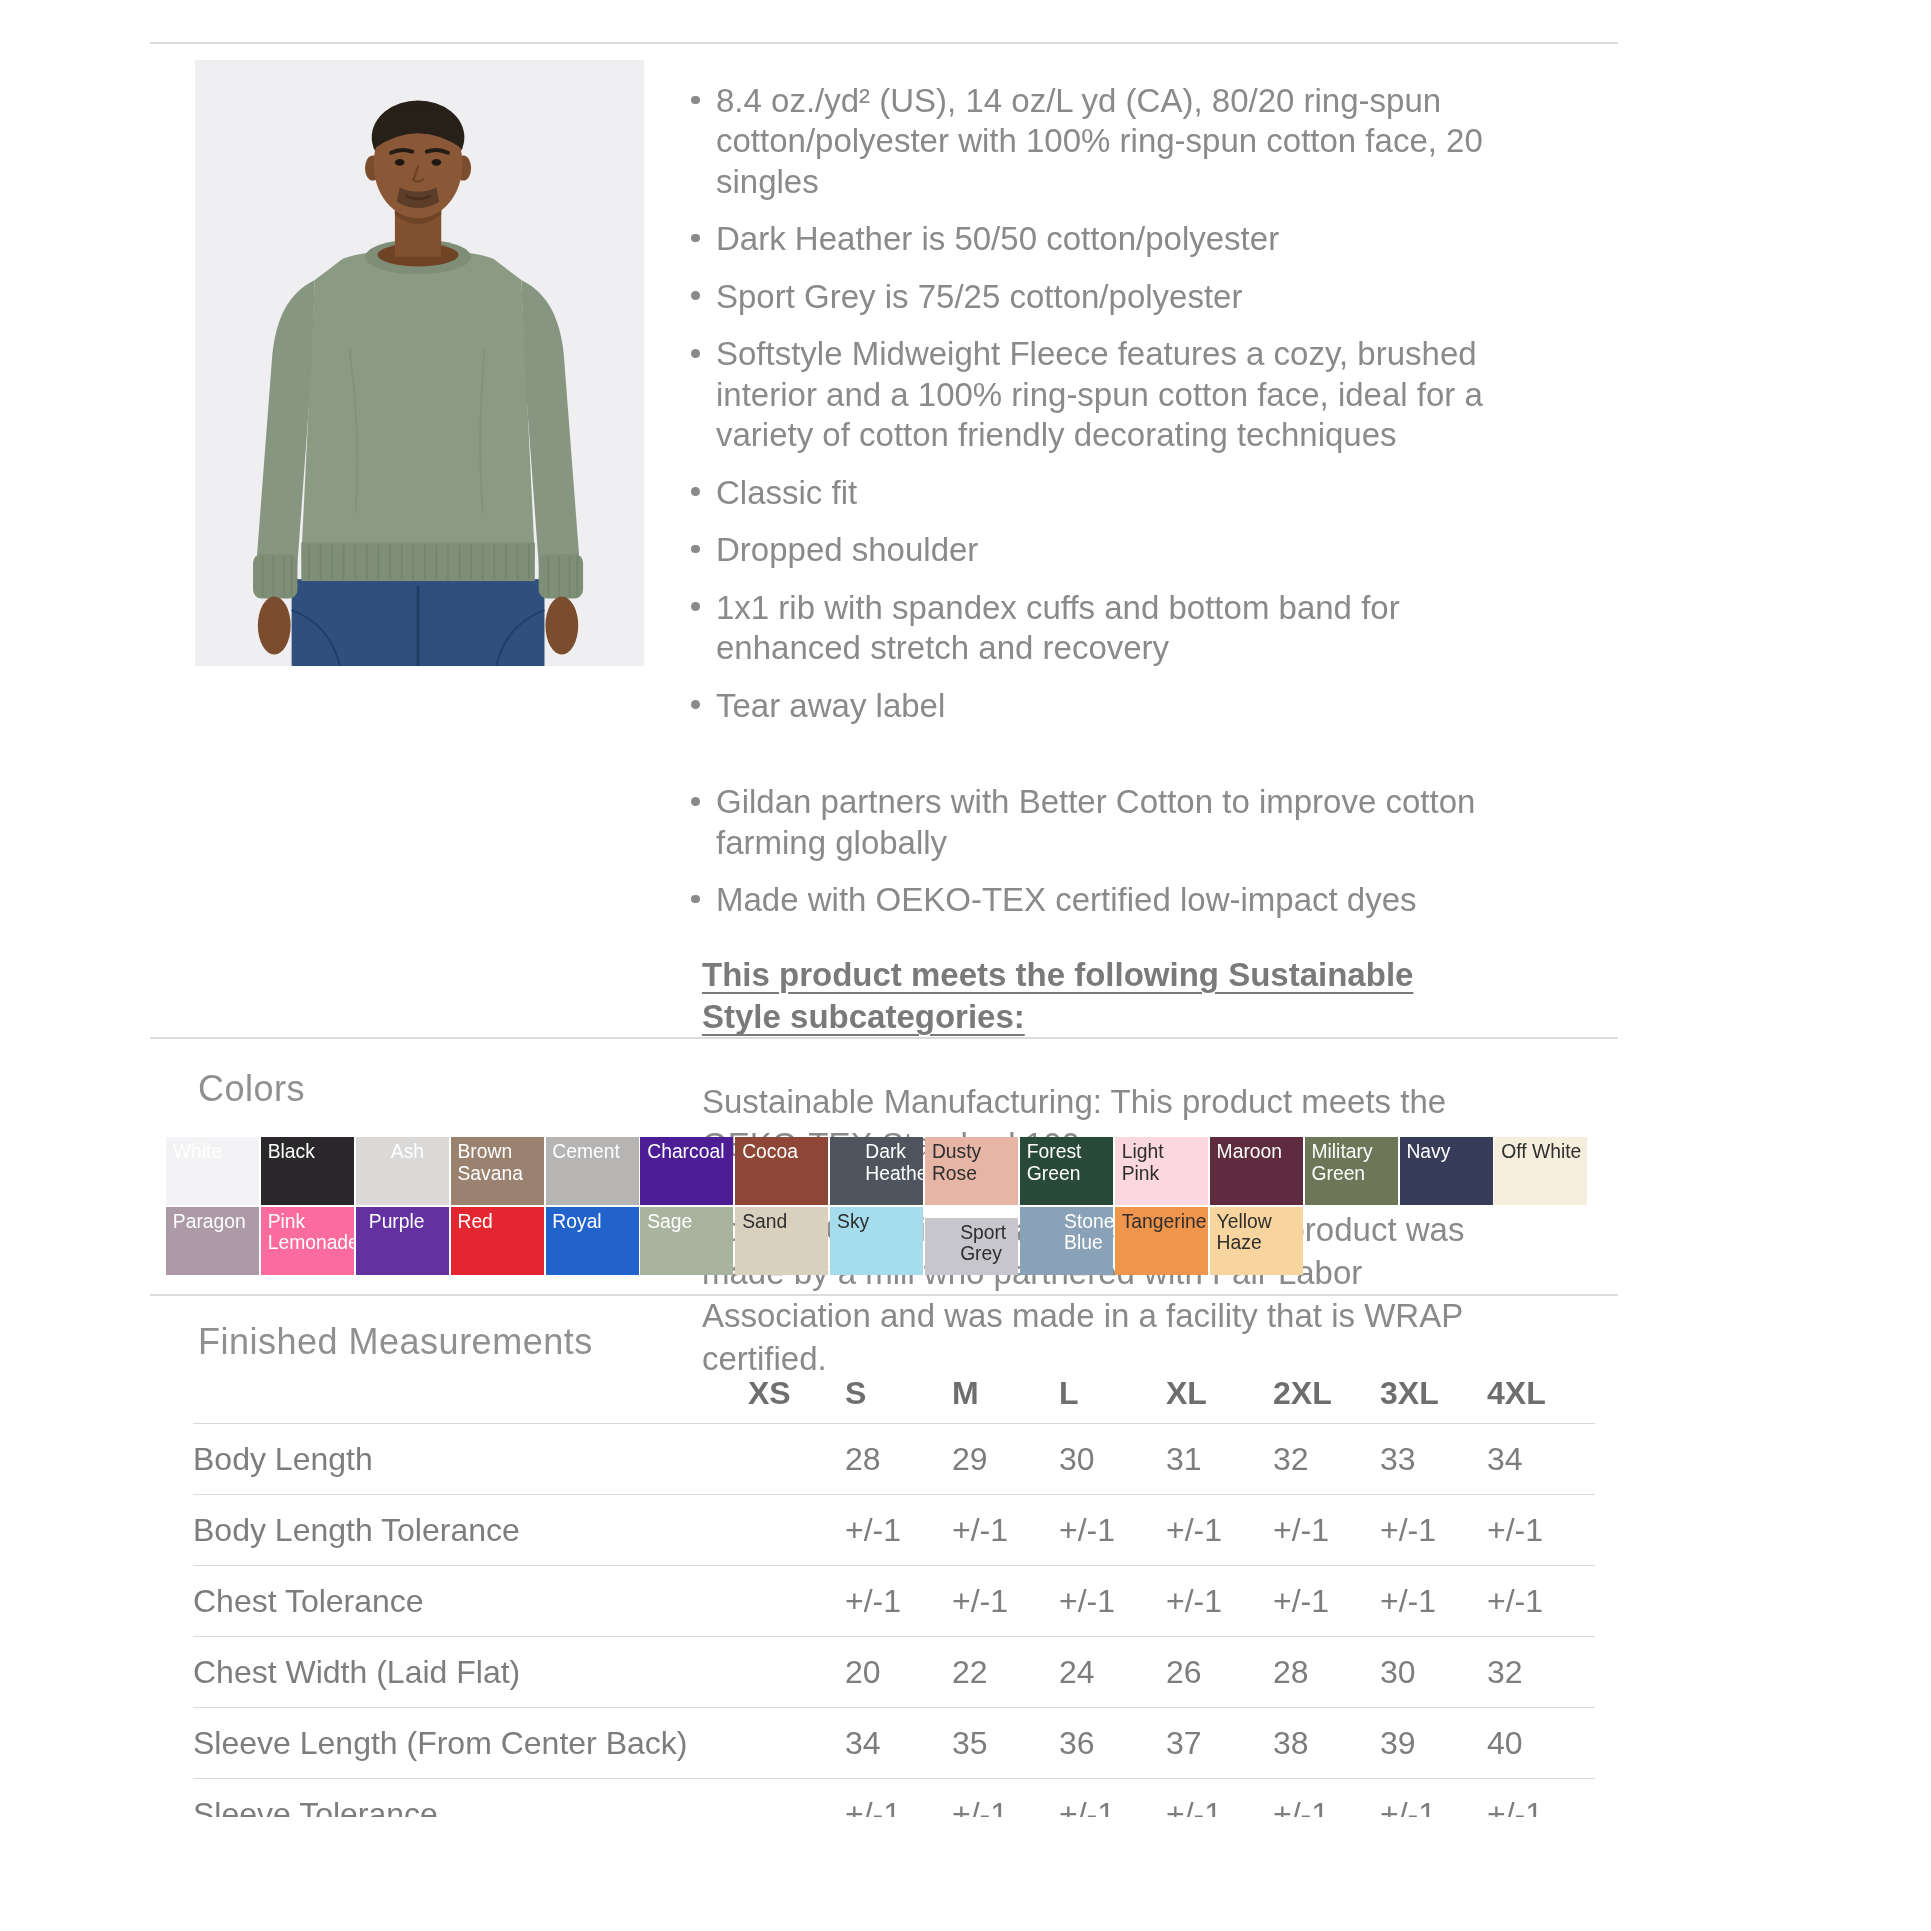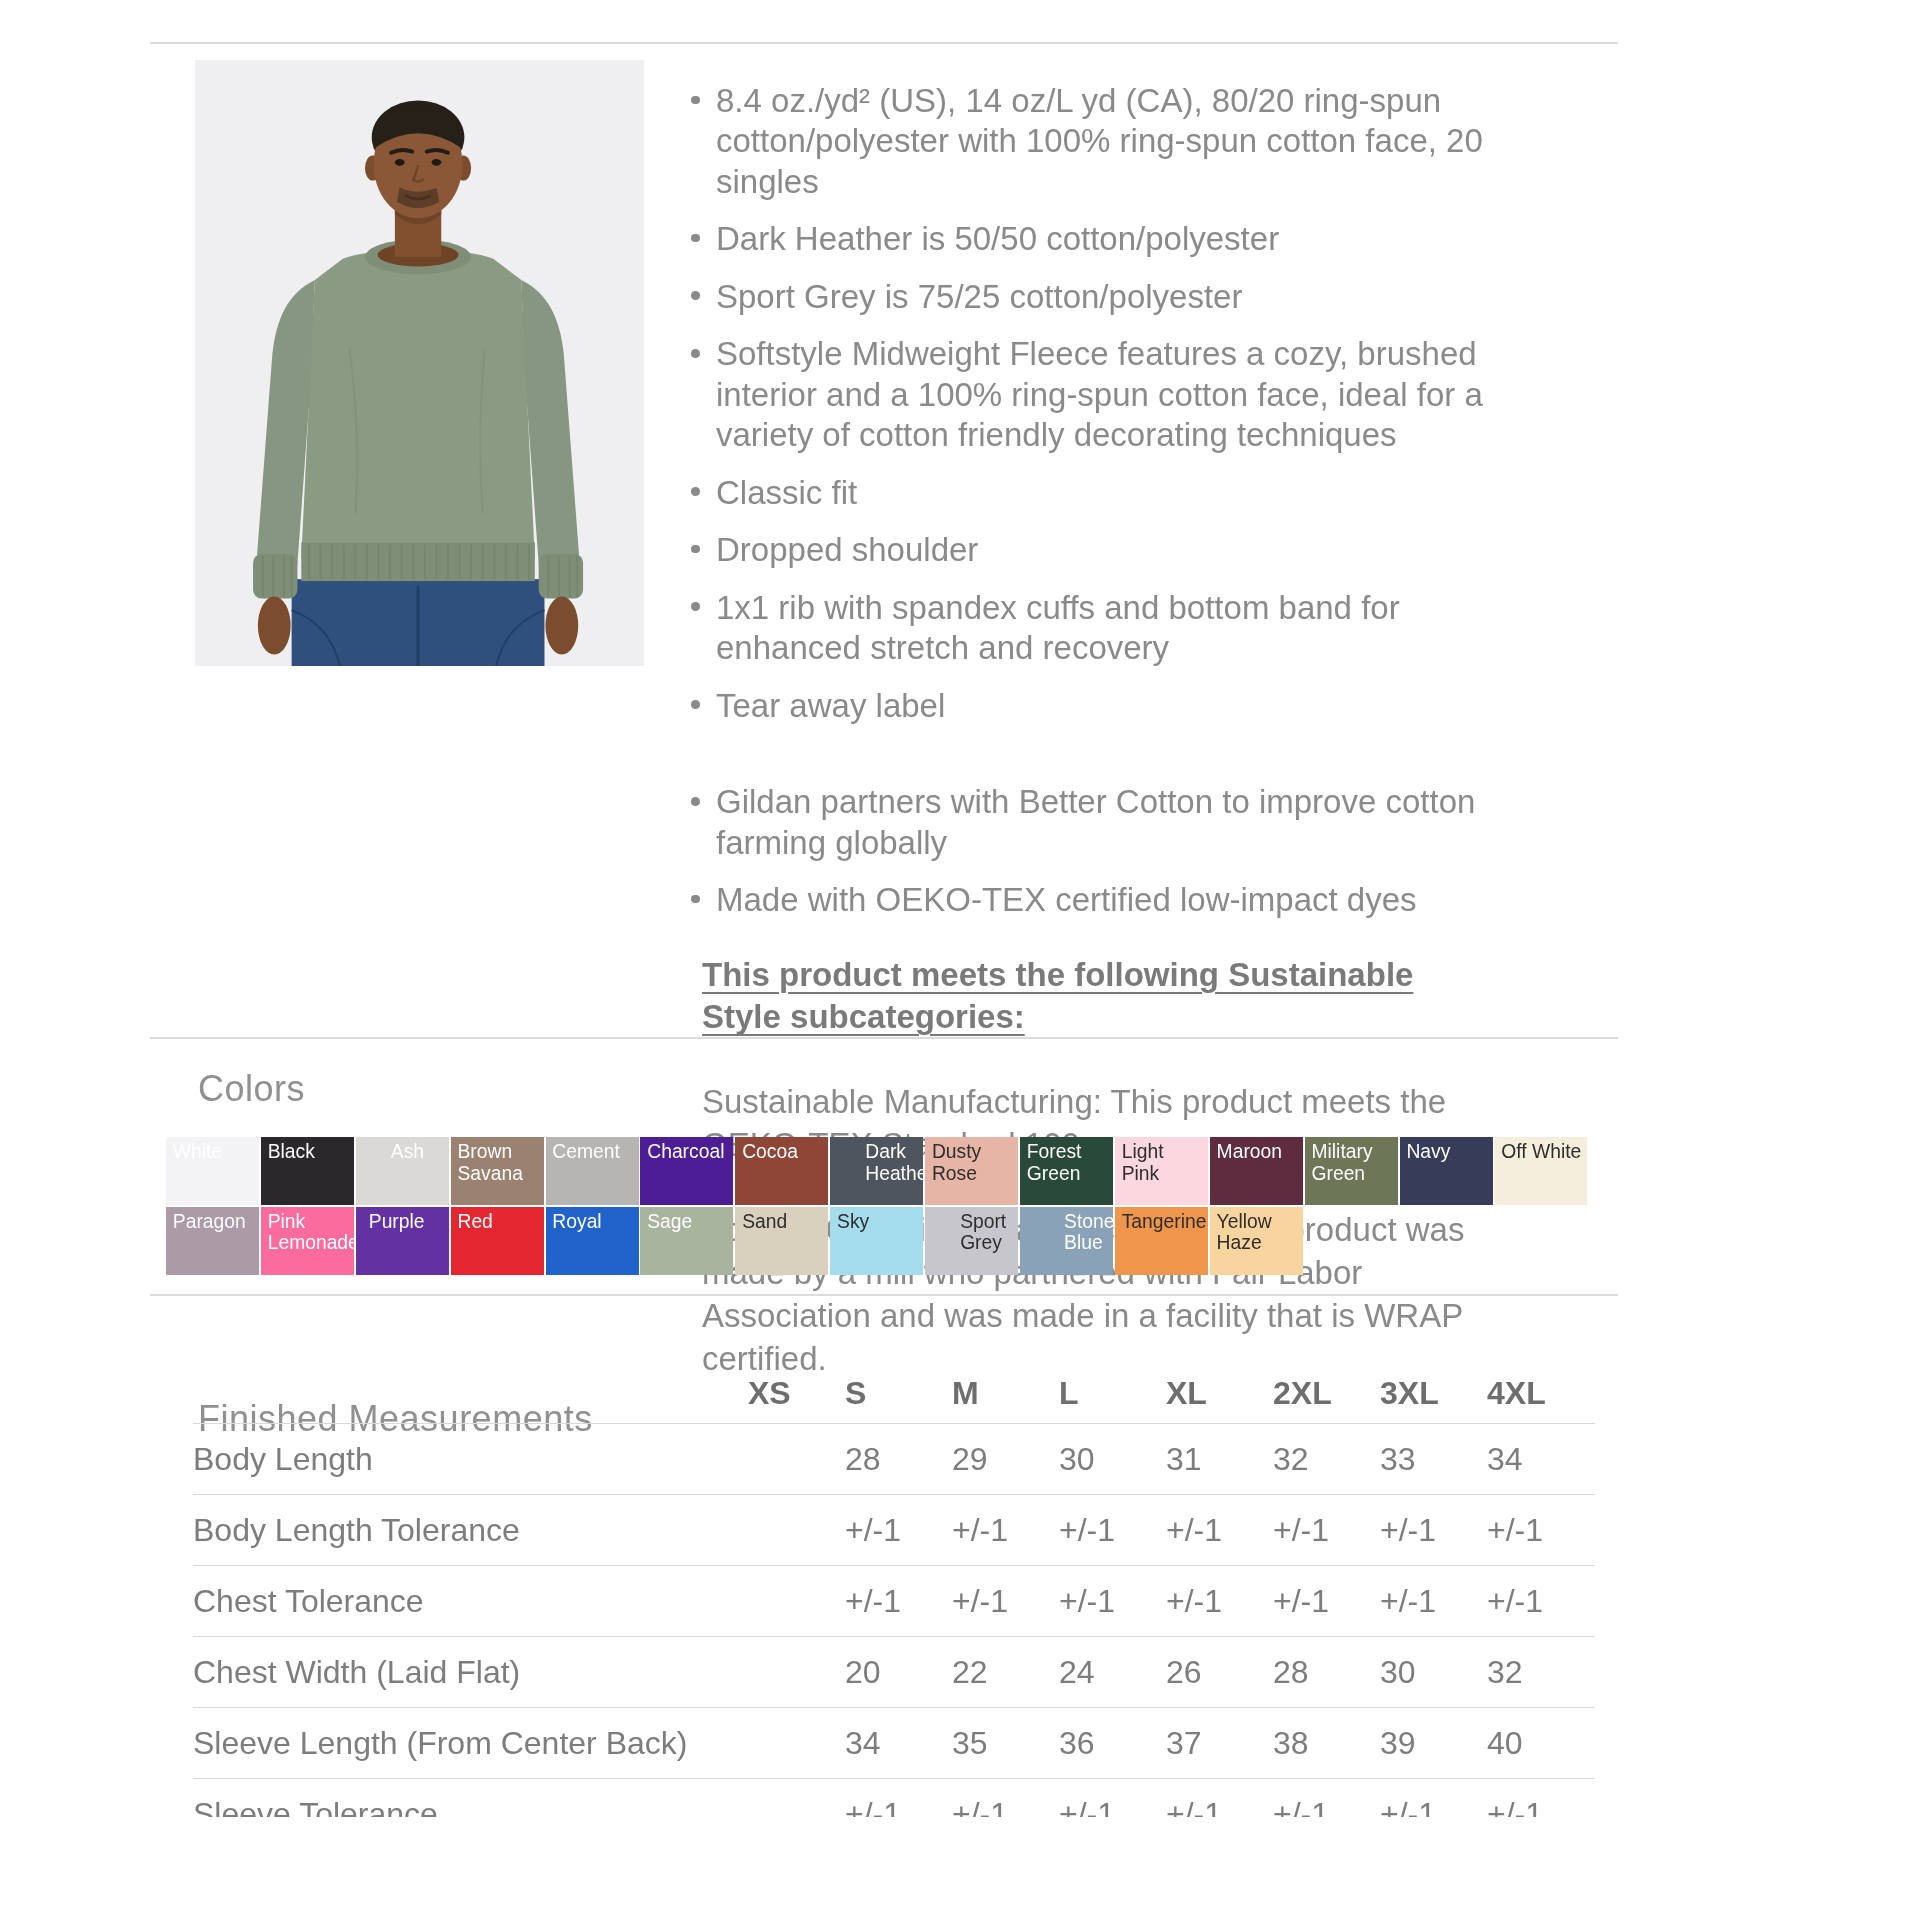--- a/index.html
+++ b/index.html
@@ -22,21 +22,21 @@
   .details li{position:relative;margin-bottom:17.4px;}
   .details li::before{content:"";position:absolute;left:-25px;top:14.5px;width:8.7px;height:8.7px;border-radius:50%;background:#8a8a8a;}
   .gap{height:39px;}
   .sus-heading{margin:33px 0 0 21px;max-width:763px;font-weight:bold;color:#7a7a7a;line-height:1.3;
     text-decoration:underline;text-decoration-thickness:1.9px;text-underline-offset:5.8px;}
   .para{margin:42px 0 0 21px;max-width:830px;line-height:1.3;}
 
   
   .section-title{position:absolute;left:198px;font-size:36px;color:#909090;letter-spacing:0.5px;}
   #colors-title{top:1068px;}
-  #meas-title{top:1398px;}
+  #meas-title{top:1321px;}
 
   
   .swatches{position:absolute;left:166px;top:1137px;display:grid;
     grid-template-columns:repeat(15,93px);grid-auto-rows:68px;gap:1.9px;}
   .swatch{box-sizing:border-box;padding:3.9px 1.9px 0 6.8px;font-size:19.3px;line-height:1.12;overflow:hidden;}
   .swatch.heather{background-image:repeating-linear-gradient(37deg,rgba(255,255,255,.30) 0 1.9px,rgba(90,90,90,.10) 1.9px 4.8px);padding-left:35px;}
 
   
   .meas-table{position:absolute;left:193px;top:1363px;width:1402px;font-size:32px;color:#7d7d7d;}
   .t-row{display:grid;grid-template-columns:555px 97px 107px 107px 107px 107px 107px 107px 107px;
@@ -144,21 +144,21 @@
       <div class="swatch" style="background: rgb(55, 61, 89); color: rgb(255, 255, 255);">Navy</div>
       <div class="swatch" style="background: rgb(245, 238, 221); color: rgb(46, 46, 46);">Off White</div>
       <div class="swatch" style="background: rgb(172, 154, 166); color: rgb(255, 255, 255);">Paragon</div>
       <div class="swatch" style="background: rgb(251, 107, 157); color: rgb(255, 255, 255);">Pink Lemonade</div>
       <div class="swatch" style="background: rgb(99, 49, 161); color: rgb(255, 255, 255); padding-left: 13px;">Purple</div>
       <div class="swatch" style="background: rgb(227, 38, 47); color: rgb(255, 255, 255);">Red</div>
       <div class="swatch" style="background: rgb(34, 99, 203); color: rgb(255, 255, 255);">Royal</div>
       <div class="swatch" style="background: rgb(169, 180, 159); color: rgb(255, 255, 255);">Sage</div>
       <div class="swatch" style="background: rgb(217, 208, 189); color: rgb(46, 46, 46);">Sand</div>
       <div class="swatch" style="background: rgb(166, 221, 237); color: rgb(46, 46, 46);">Sky</div>
-      <div class="swatch heather" style="background: rgb(199, 198, 204); color: rgb(46, 46, 46);">Sport Grey</div>
+      <div class="swatch heather" style="background: rgb(199, 198, 204); color: rgb(46, 46, 46); margin-top: 11px;">Sport Grey</div>
       <div class="swatch" style="background: rgb(138, 162, 184); color: rgb(255, 255, 255); padding-left: 44px;">Stone Blue</div>
       <div class="swatch" style="background: rgb(240, 150, 76); color: rgb(46, 46, 46);">Tangerine</div>
       <div class="swatch" style="background: rgb(248, 212, 158); color: rgb(46, 46, 46);">Yellow Haze</div>
     </div>
 
   <div class="rule" id="rule-meas"></div>
 
   <div class="section-title" id="meas-title">Finished Measurements</div>
 
   <div class="meas-table" id="meas-table">

